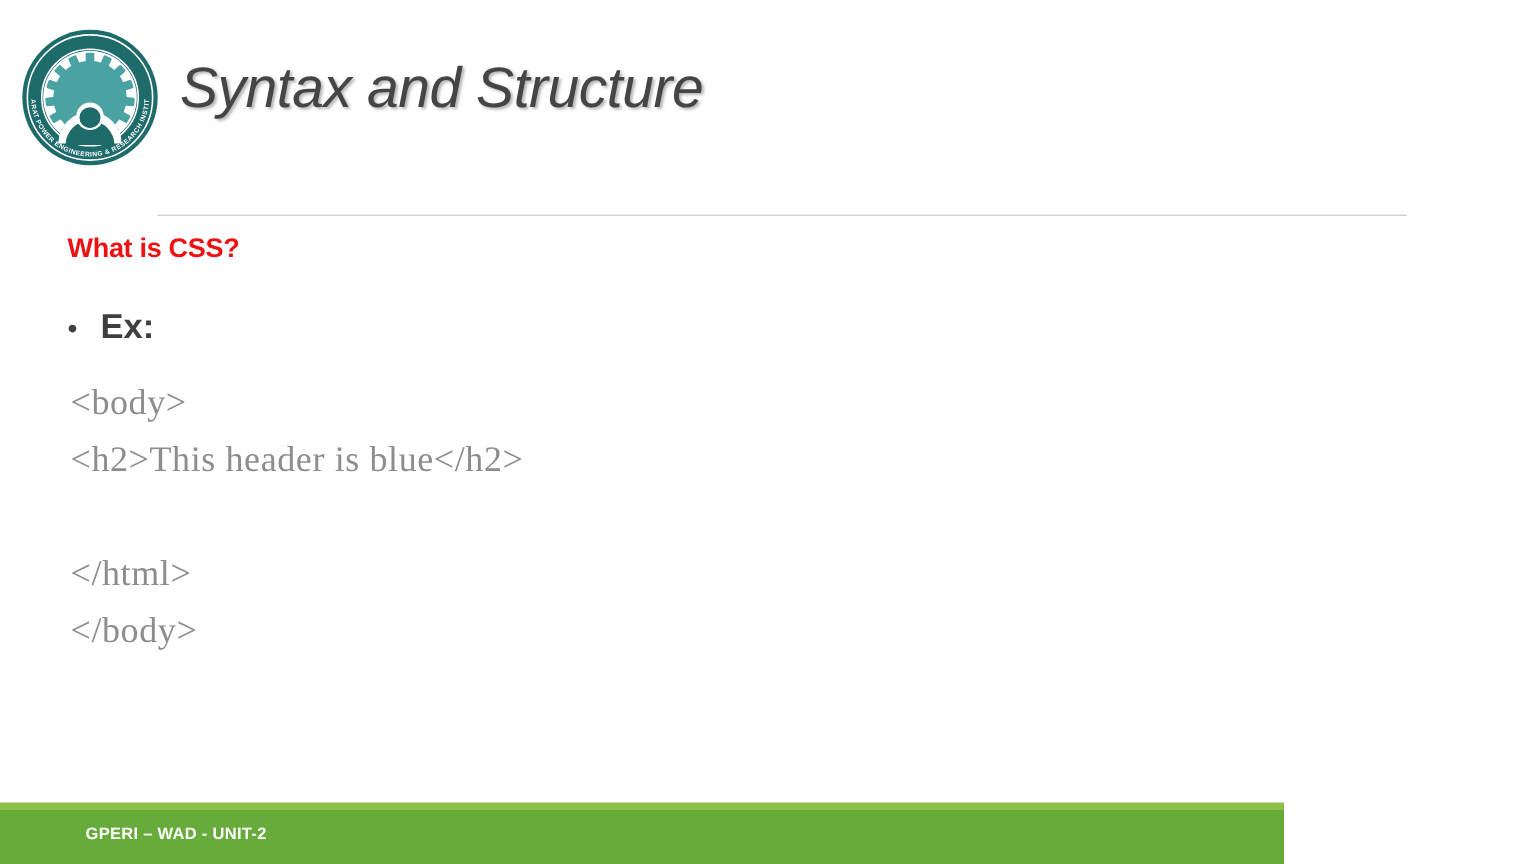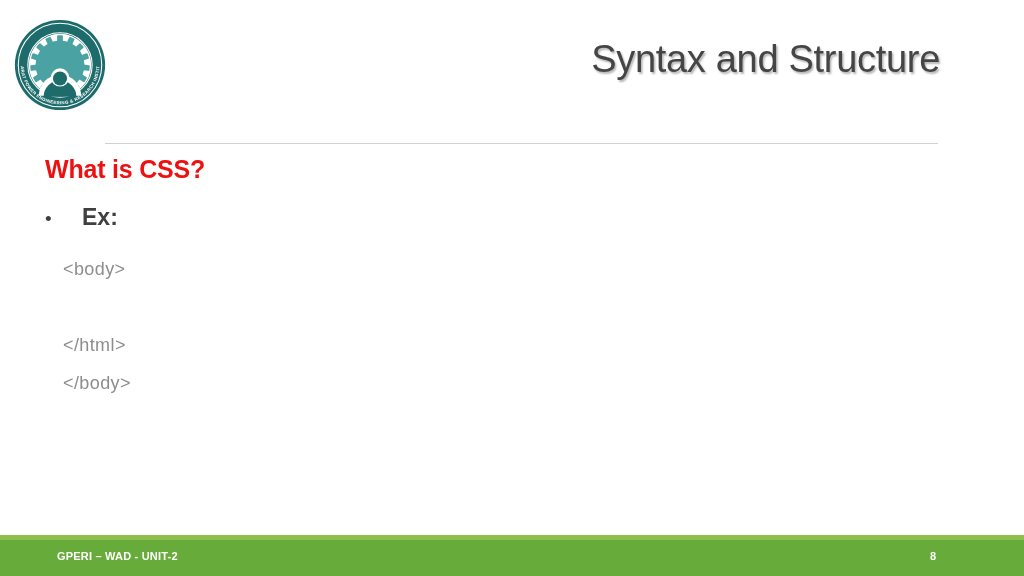--- a/index.html
+++ b/index.html
@@ -30,94 +30,94 @@
     height: 96px;
   }
   .logo svg { display: block; }
 
   
   .slide-title {
     position: absolute;
     left: 120px;
     top: 38px;
     width: 820px;
-    text-align: right;
+    text-align: left;
     font-size: 38px;
     font-weight: 400;
     color: #454545;
     letter-spacing: -0.3px;
     text-shadow: 1.5px 1.5px 2px rgba(120,120,120,0.55);
     white-space: nowrap;
+    font-style: italic;
   }
 
   
   .divider {
     position: absolute;
     left: 105px;
     top: 143px;
     width: 833px;
     height: 1px;
     background: #d2d2d2;
   }
 
   
   .heading-red {
     position: absolute;
     left: 45px;
     top: 155px;
-    font-size: 25px;
+    font-size: 18px;
     font-weight: bold;
     color: #ee1111;
     letter-spacing: -0.2px;
   }
 
   .bullet-row {
     position: absolute;
     left: 45px;
     top: 204px;
     display: flex;
     align-items: baseline;
   }
   .bullet-dot {
     width: 22px;
     font-size: 19px;
     line-height: 1;
     color: #3f3f3f;
     flex: 0 0 auto;
   }
   .bullet-label {
-    margin-left: 15px;
     font-size: 23px;
     font-weight: bold;
     color: #3f3f3f;
   }
 
   .code-block {
     position: absolute;
-    left: 63px;
+    left: 47px;
     top: 250px;
     width: 900px;
-    font-family: Liberation Sans, sans-serif;
-    font-size: 18px;
+    font-family: Liberation Serif, serif;
+    font-size: 24px;
     color: #8d8d8d;
     letter-spacing: 0.4px;
   }
   .code-line {
     height: 38px;
     line-height: 38px;
     white-space: pre;
   }
   .code-line.blank { color: transparent; }
 
   
   .footer {
     position: absolute;
     left: 0;
     bottom: 0;
-    width: 1024px;
+    width: 856px;
     height: 41px;
   }
   .footer-top-strip {
     position: absolute;
     left: 0;
     top: 0;
     width: 100%;
     height: 5px;
     background: #8cc04b;
   }
@@ -201,20 +201,21 @@
 
   <div class="heading-red">What is CSS?</div>
 
   <div class="bullet-row">
     <span class="bullet-dot">•</span>
     <span class="bullet-label">Ex:</span>
   </div>
 
   <div class="code-block">
     <div class="code-line">&lt;body&gt;</div>
+    <div class="code-line">&lt;h2&gt;This header is blue&lt;/h2&gt;</div>
     <div class="code-line blank"></div>
     <div class="code-line">&lt;/html&gt;</div>
     <div class="code-line">&lt;/body&gt;</div>
   </div>
 
   <div class="footer">
     <div class="footer-top-strip"></div>
     <div class="footer-band"></div>
     <div class="footer-text">GPERI – WAD -  UNIT-2</div>
     <div class="footer-page">8</div>

